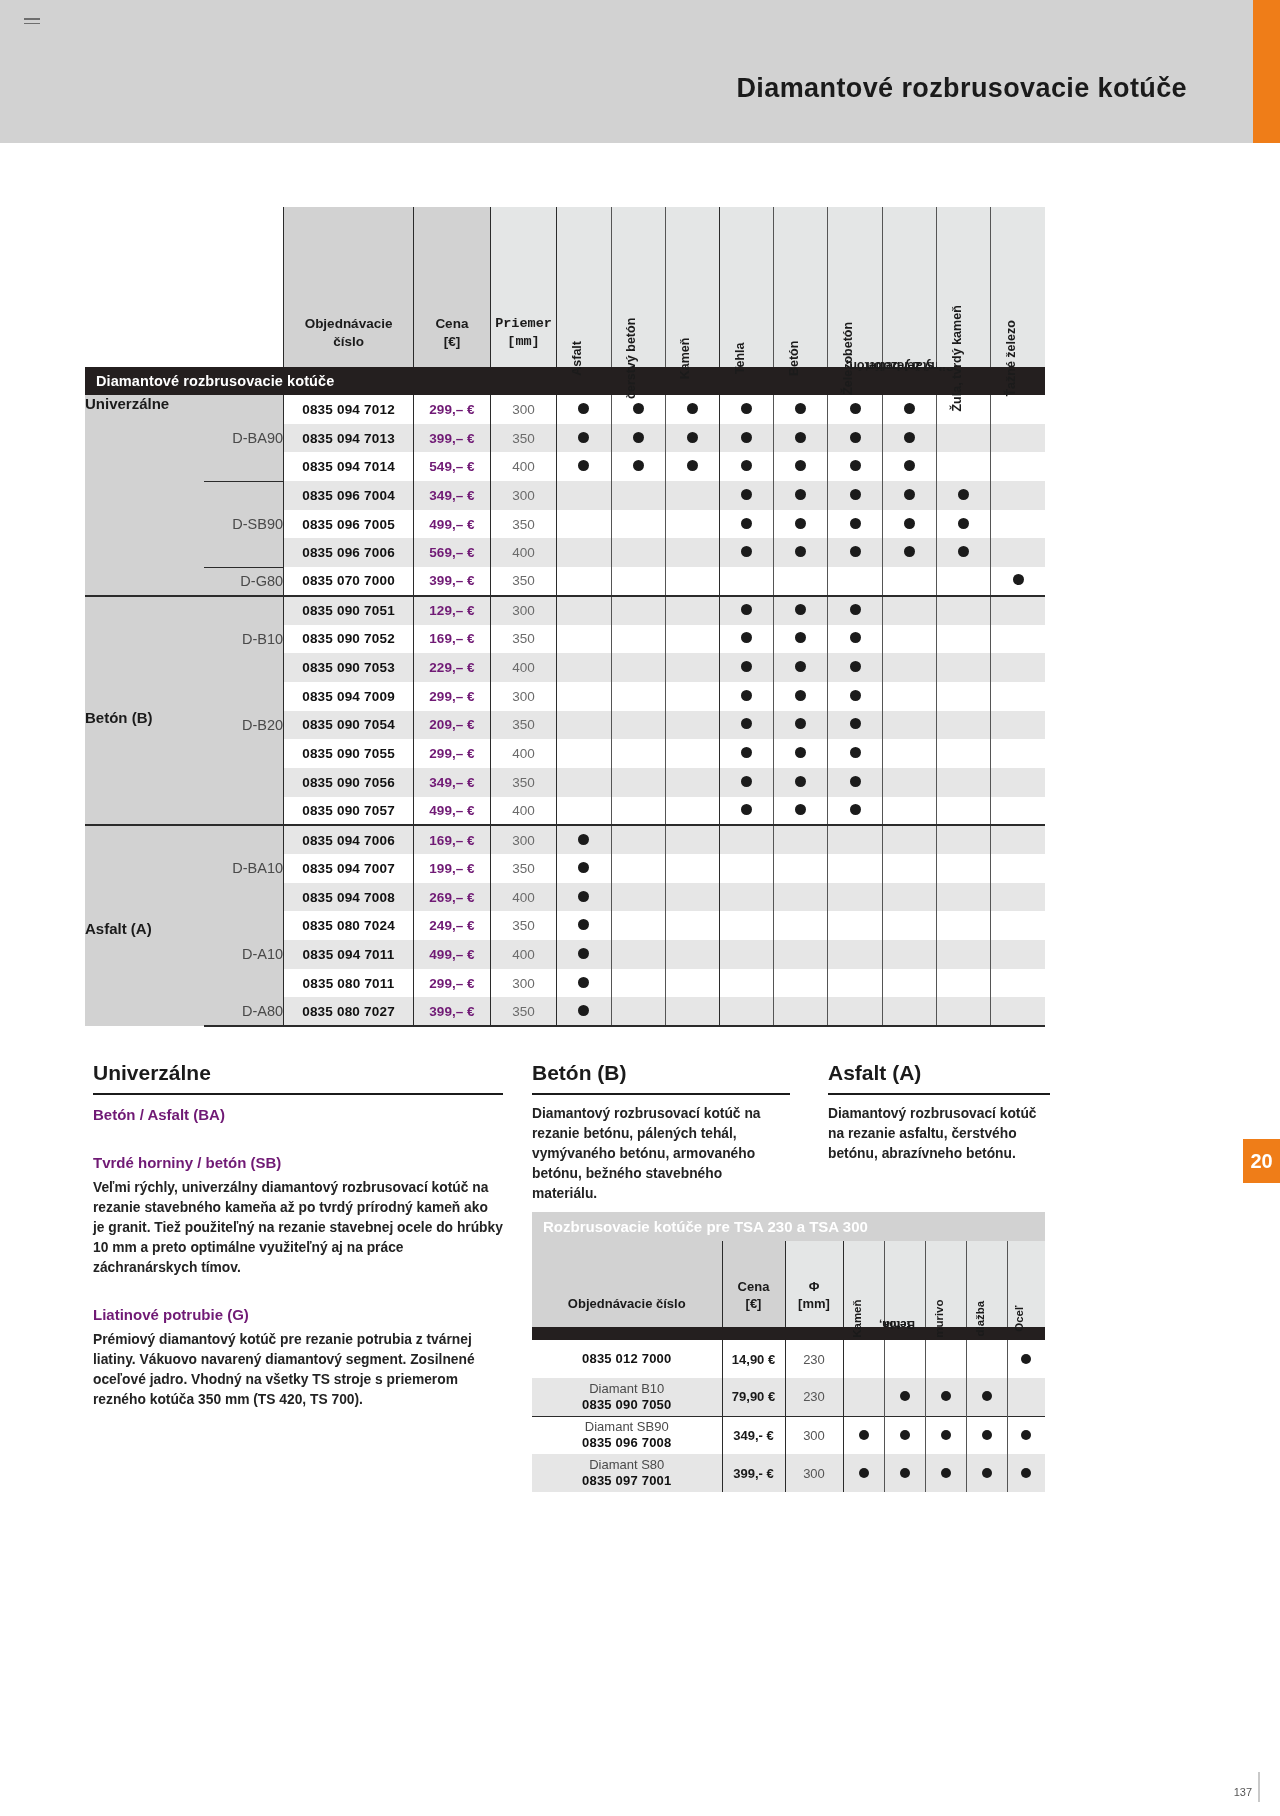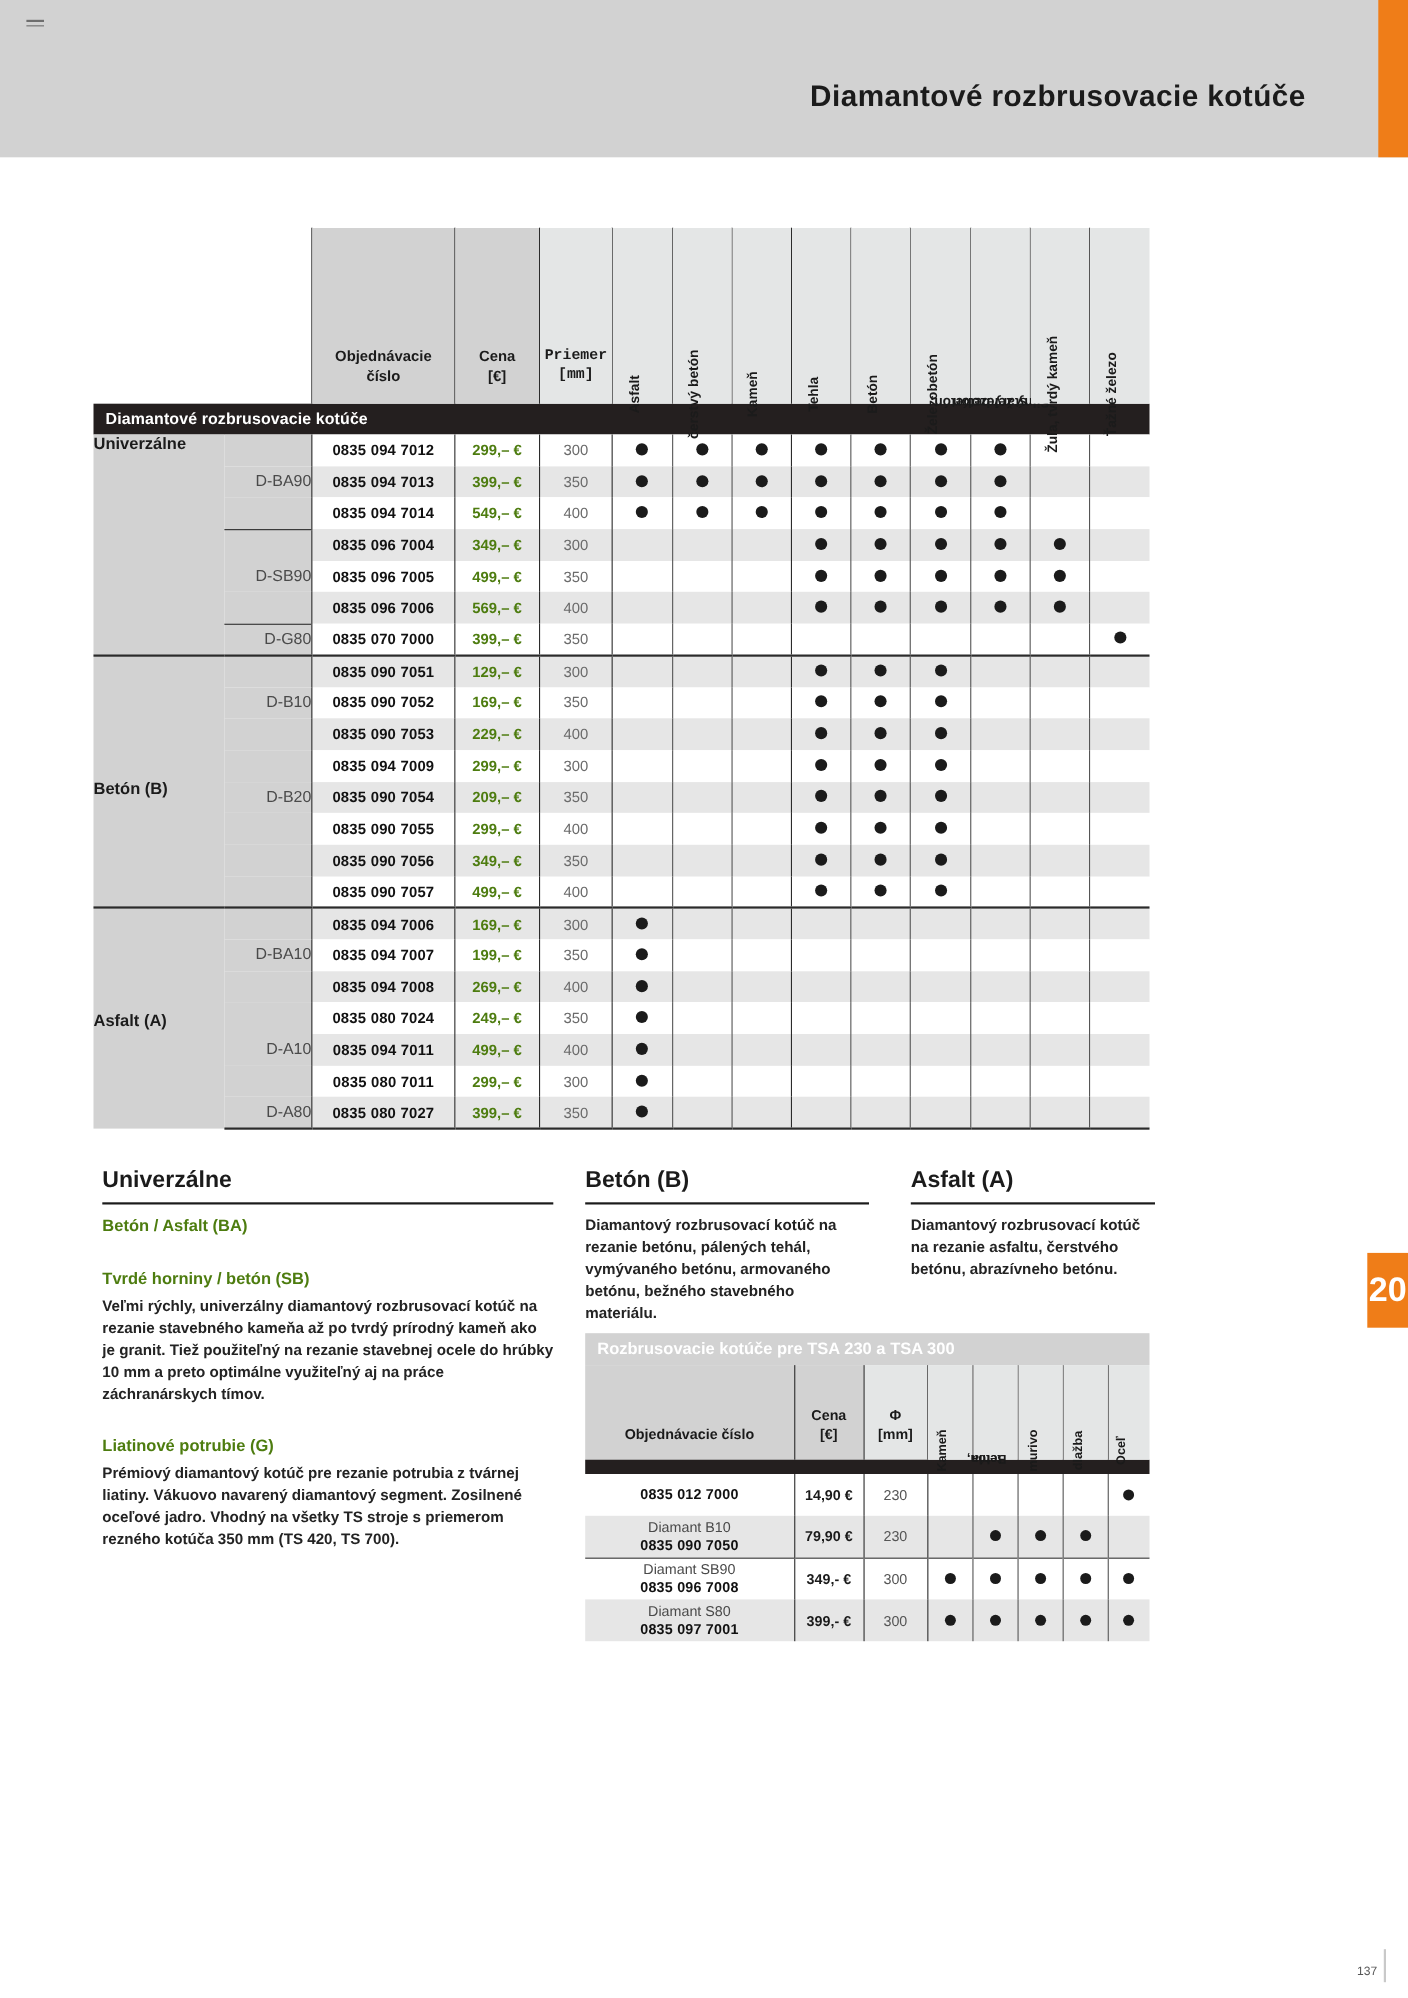--- a/index.html
+++ b/index.html
@@ -28,23 +28,23 @@
     position:absolute; right:0; top:0; width:27px; height:143px;
     background:#ef7d18;
   }
   .hamburger{
     position:absolute; left:24px; top:18px; width:16px; height:11px;
   }
   .hamburger i{ display:block; height:1.5px; background:#6e6e6e; margin-bottom:3px;}
 
   
   .page-tab{
-    position:absolute; right:0; top:1139px; width:37px; height:68px;
+    position:absolute; right:0; top:1139px; width:37px; height:44px;
     background:#ef7d18; color:#fff;
-    font-size:31px; font-weight:bold;
+    font-size:20px; font-weight:bold;
     display:flex; align-items:center; justify-content:center;
   }
 
   
   .main-table{
     position:absolute; left:85px; top:207px;
     width:960px;
     border-collapse:collapse;
     font-size:13.5px;
   }
@@ -87,21 +87,21 @@
   .sub{
     background:#d2d2d2; text-align:right; padding-right:11px;
     font-size:14.5px; color:#4a4a4a; font-weight:normal;
   }
   .ordno{
     text-align:center; font-weight:bold; font-size:13.5px;
     letter-spacing:.2px; background:#ffffff; color:#111;
   }
   .price{
     text-align:center; font-weight:bold; font-size:13.5px;
-    background:#ffffff; color:#4d7c0f;
+    background:#ffffff; color:#701a75;
   }
   .diam{
     text-align:center; font-size:13.5px; background:#ffffff;
     color:#6b6b6b;
   }
   .dot{ text-align:center; background:#ffffff; }
   .dot i{
     display:inline-block; width:11px; height:11px; border-radius:50%;
     background:#1b1b1b;
   }
@@ -113,21 +113,21 @@
   .blk-top{ border-top:2px solid #2b2b2b; }
   .blk-bot{ border-bottom:2px solid #2b2b2b; }
   .grp-sep{ border-top:1.6px solid #2b2b2b; }
 
   
   .txtcol{ position:absolute; font-size:13.8px; line-height:1.45; color:#232323; }
   .col-h1{
     font-size:21px; font-weight:bold; color:#1b1b1b;
     padding-bottom:5px; border-bottom:2.2px solid #1b1b1b; margin-bottom:9px;
   }
-  .col-h2{ font-size:15px; font-weight:bold; color:#4d7c0f; margin:0 0 4px 0;}
+  .col-h2{ font-size:15px; font-weight:bold; color:#701a75; margin:0 0 4px 0;}
   .col-p{ margin:0 0 20px 0;font-weight:bold; }
 
   #col-universal{ left:93px; top:1058px; width:410px; }
   #col-beton{ left:532px; top:1058px; width:258px; }
   #col-asfalt{ left:828px; top:1058px; width:222px; }
 
   
   .tsa-wrap{ position:absolute; left:532px; top:1212px; width:513px; }
   .tsa-title{
     background:#d2d2d2; color:#ffffff; font-weight:bold; font-size:15px;

